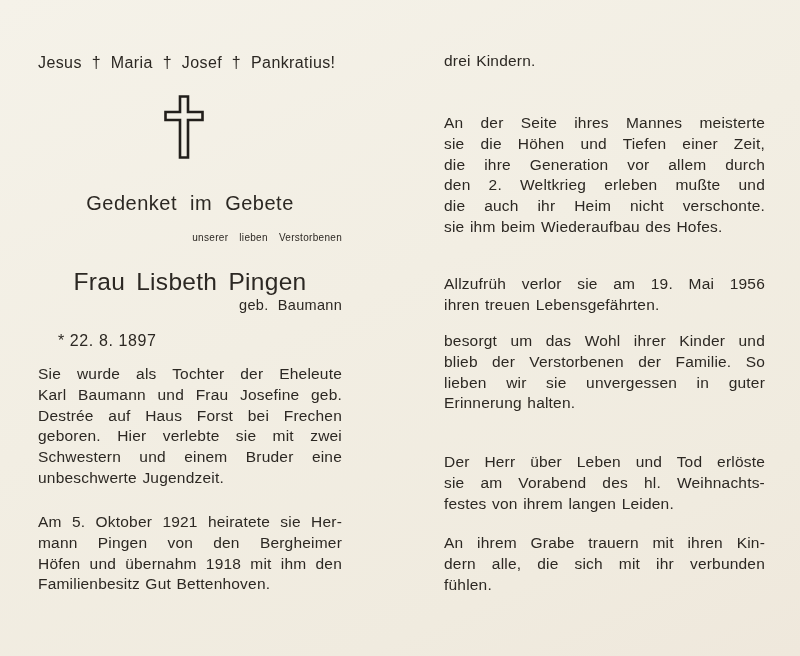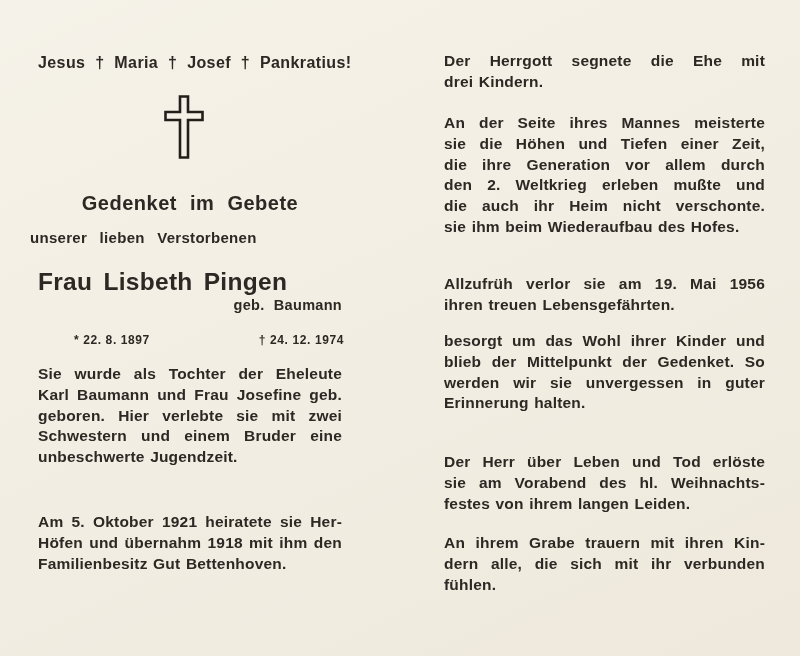--- a/index.html
+++ b/index.html
@@ -8,58 +8,58 @@
     background: #e9e5d9;
   }
   .card {
     position: relative;
     width: 800px;
     height: 656px;
     overflow: hidden;
     background: linear-gradient(155deg, #f5f2e9 0%, #f2eee3 45%, #f0ebdf 80%, #efe8dc 100%);
     font-family: "Liberation Sans", "DejaVu Sans", sans-serif;
     color: #2c2823;
-    font-weight: 700;
+    font-weight: 400;
     -webkit-font-smoothing: antialiased;
   }
   .abs { position: absolute; }
 
   
   .invocation {
     left: 38px; top: 53px; width: 304px;
     font-size: 16px; line-height: 19px;
     letter-spacing: 0.4px; word-spacing: 5px;
     white-space: nowrap;
   }
   .cross-wrap { left: 164px; top: 95px; width: 40px; height: 64px; }
   .memorial-title {
     left: 38px; top: 188px; width: 304px;
     font-size: 20px; line-height: 30px;
     text-align: center; letter-spacing: 0.5px; word-spacing: 7px;
   }
   .memorial-subtitle {
-    left: 30px; top: 229px; width: 304px;
-    font-size: 15px; line-height: 18px;
-    text-align: left; letter-spacing: 0.3px; word-spacing: 8px;
+    left: 38px; top: 229px; width: 304px;
+    font-size: 10px; line-height: 18px;
+    text-align: right; letter-spacing: 0.3px; word-spacing: 8px;
   }
   .deceased-name {
     left: 38px; top: 268px; width: 304px;
     font-size: 24.5px; line-height: 27px;
-    text-align: left; letter-spacing: 0.3px; word-spacing: 4px;
+    text-align: center; letter-spacing: 0.3px; word-spacing: 4px;
   }
   .maiden-name {
     left: 38px; top: 297px; width: 304px;
     font-size: 14.5px; line-height: 17px;
     text-align: right; letter-spacing: 0.3px; word-spacing: 5px;
   }
   .dates-row {
-    left: 54px; top: 331px; width: 304px;
+    left: 38px; top: 331px; width: 304px;
     padding: 0 14px 0 20px; box-sizing: border-box;
     display: flex; justify-content: space-between;
-    font-size: 12px; line-height: 19px; letter-spacing: 0.6px;
+    font-size: 16px; line-height: 19px; letter-spacing: 0.6px;
   }
 
   
   .para {
     font-size: 15.5px;
     line-height: 20.8px;
     letter-spacing: 0.2px;
     word-spacing: 1px;
   }
   .para .jline { text-align: justify; text-align-last: justify; }
@@ -95,63 +95,63 @@
     <div class="abs memorial-title">Gedenket im Gebete</div>
 
     <div class="abs memorial-subtitle">unserer lieben Verstorbenen</div>
 
     <div class="abs deceased-name">Frau Lisbeth Pingen</div>
 
     <div class="abs maiden-name">geb. Baumann</div>
 
     <div class="abs dates-row">
       <span>* 22. 8. 1897</span>
-      <span>† 24. 12. 1974</span>
     </div>
 
     <div class="abs para lp1">
         <div class="jline">Sie wurde als Tochter der Eheleute</div>
         <div class="jline">Karl Baumann und Frau Josefine geb.</div>
+        <div class="jline">Destrée auf Haus Forst bei Frechen</div>
         <div class="jline">geboren. Hier verlebte sie mit zwei</div>
         <div class="jline">Schwestern und einem Bruder eine</div>
         <div class="jline jlast">unbeschwerte Jugendzeit.</div>
       </div>
 
     <div class="abs para lp2">
         <div class="jline">Am 5. Oktober 1921 heiratete sie Her-</div>
+        <div class="jline">mann Pingen von den Bergheimer</div>
         <div class="jline">Höfen und übernahm 1918 mit ihm den</div>
         <div class="jline jlast">Familienbesitz Gut Bettenhoven.</div>
       </div>
   </div>
 
   <div>
 
     <div class="abs para rp1">
-        <div class="jline">Der Herrgott segnete die Ehe mit</div>
         <div class="jline jlast">drei Kindern.</div>
       </div>
 
     <div class="abs para rp2">
         <div class="jline">An der Seite ihres Mannes meisterte</div>
         <div class="jline">sie die Höhen und Tiefen einer Zeit,</div>
         <div class="jline">die ihre Generation vor allem durch</div>
         <div class="jline">den 2. Weltkrieg erleben mußte und</div>
         <div class="jline">die auch ihr Heim nicht verschonte.</div>
         <div class="jline jlast">sie ihm beim Wiederaufbau des Hofes.</div>
       </div>
 
     <div class="abs para rp3">
         <div class="jline">Allzufrüh verlor sie am 19. Mai 1956</div>
         <div class="jline jlast">ihren treuen Lebensgefährten.</div>
       </div>
 
     <div class="abs para rp4">
         <div class="jline">besorgt um das Wohl ihrer Kinder und</div>
-        <div class="jline">blieb der Mittelpunkt der Gedenket. So</div>
-        <div class="jline">werden wir sie unvergessen in guter</div>
+        <div class="jline">blieb der Verstorbenen der Familie. So</div>
+        <div class="jline">lieben wir sie unvergessen in guter</div>
         <div class="jline jlast">Erinnerung halten.</div>
       </div>
 
     <div class="abs para rp5">
         <div class="jline">Der Herr über Leben und Tod erlöste</div>
         <div class="jline">sie am Vorabend des hl. Weihnachts-</div>
         <div class="jline jlast">festes von ihrem langen Leiden.</div>
       </div>
 
     <div class="abs para rp6">

